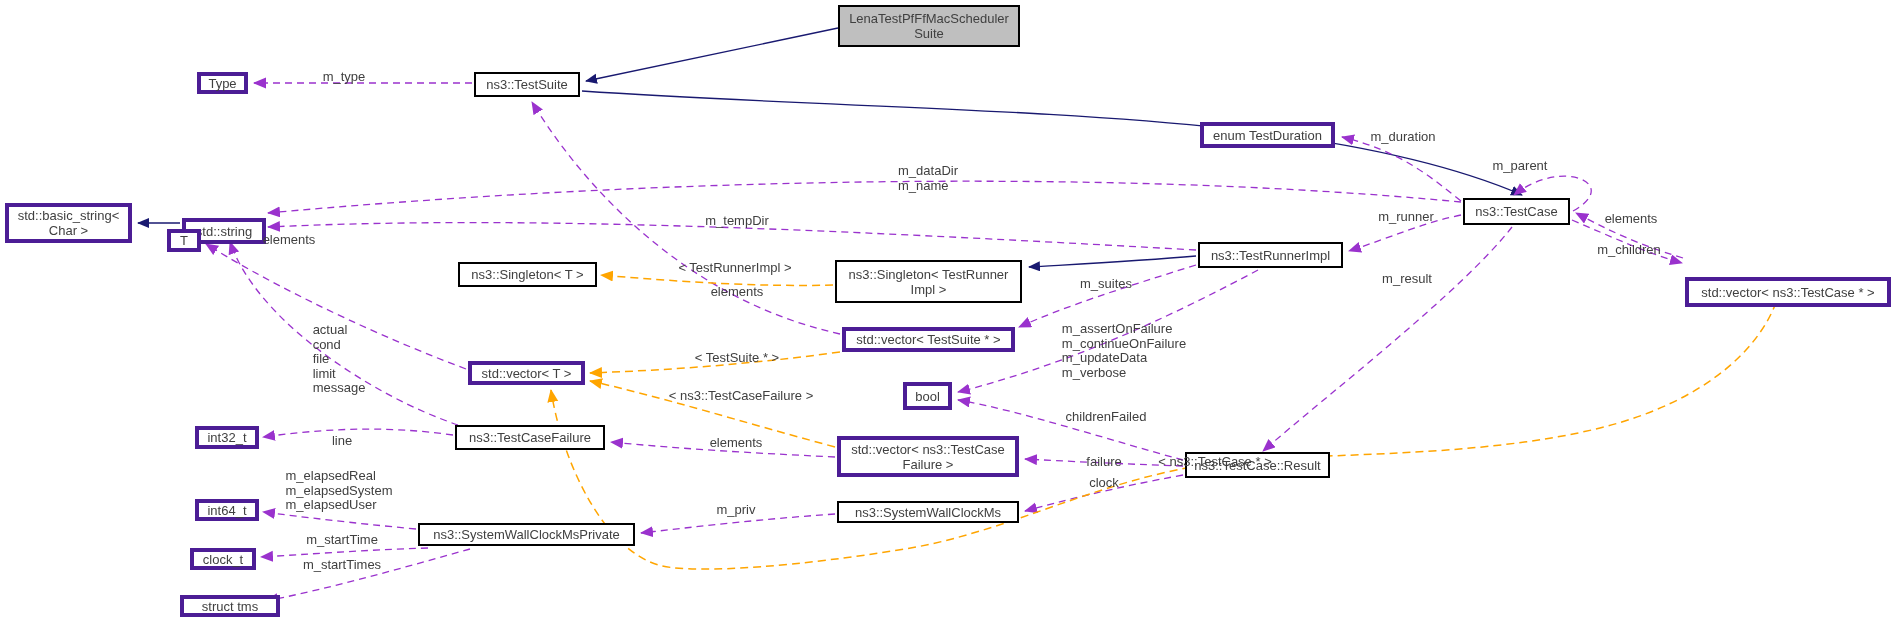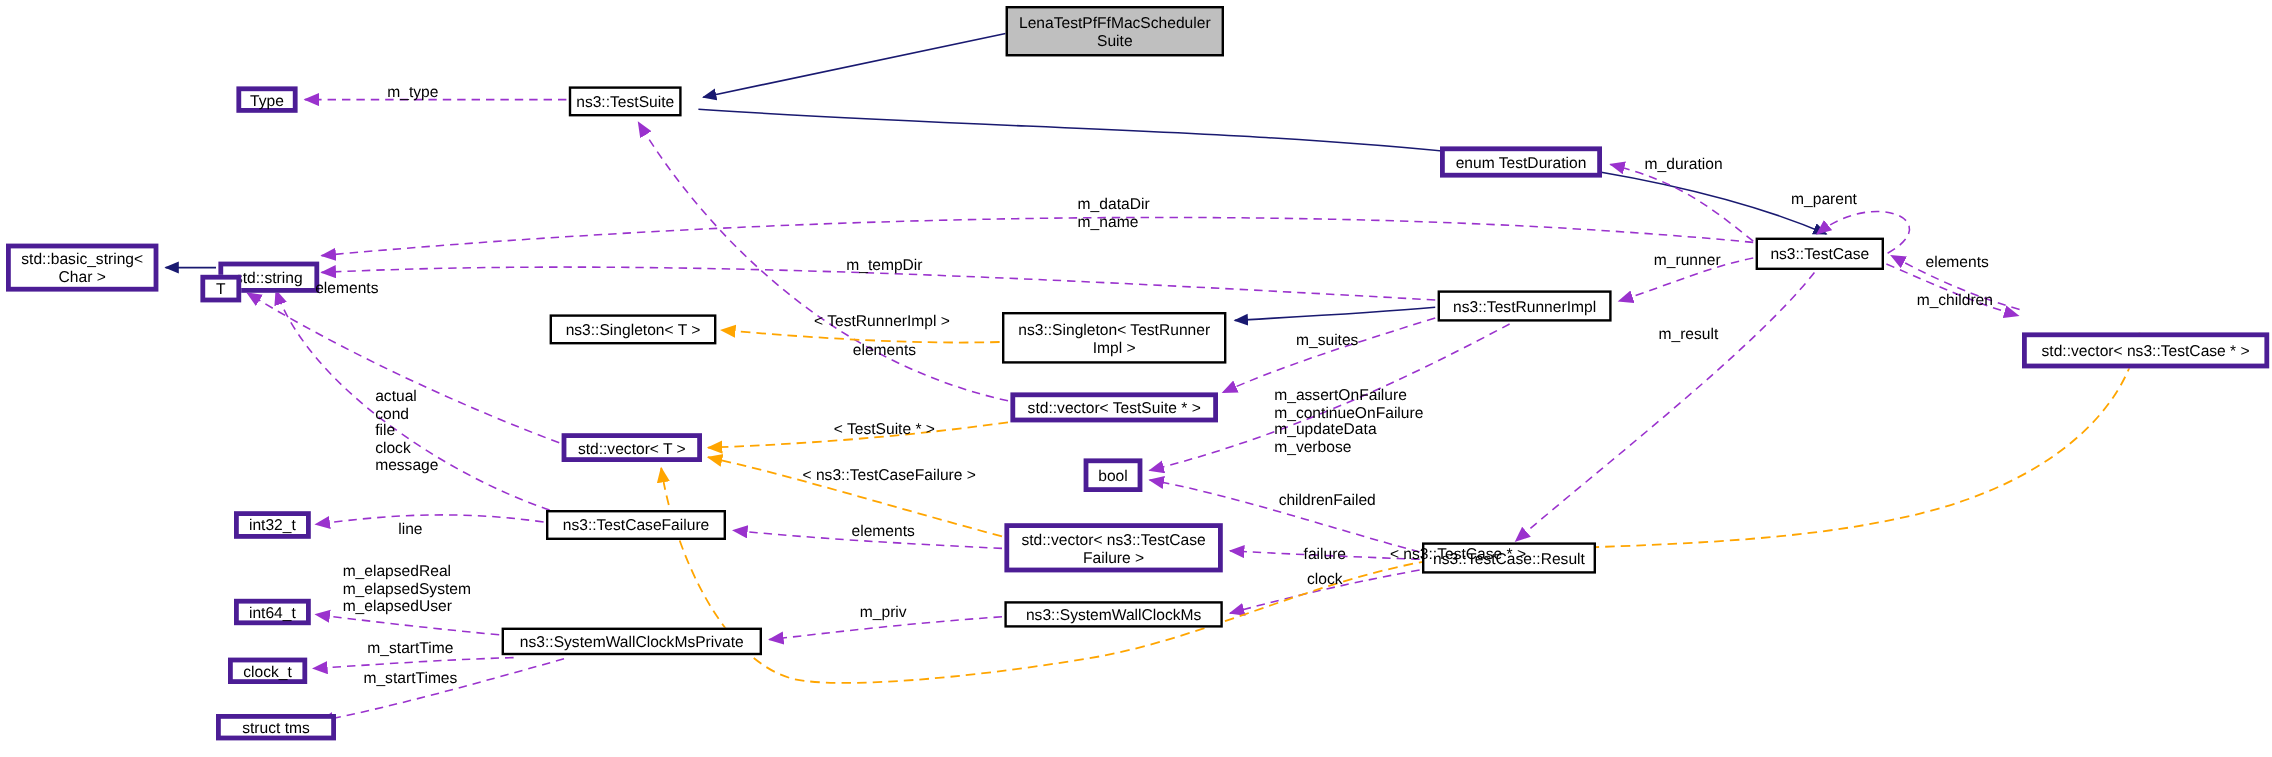--- a/index.html
+++ b/index.html
@@ -1,19 +1,19 @@
 <!DOCTYPE html>
 <html style="--navy: #191970; --purple: #9a32cd; --orange: #ffa500;"><head>
 <meta charset="utf-8">
 <style>
   html,body{margin:0;padding:0;background:#ffffff;}
   #diagram{
     position:relative;width:1893px;height:631px;background:#fff;
     font-family:"Liberation Sans","DejaVu Sans",sans-serif;
-    font-size:13px;color:#000000;overflow:hidden;
+    font-size:13px;color:#404040;overflow:hidden;
   }
   #edge-layer{position:absolute;left:0;top:0;width:1893px;height:631px;}
   .node{
     position:absolute;display:flex;align-items:center;justify-content:center;
     text-align:center;white-space:pre-line;line-height:15px;
     box-sizing:border-box;background:#fff;padding:0 4px;cursor:default;
   }
   .node.class{border:2px solid #000;}
   .node.plain{border:4px solid #4c1d95;}
   .node.main{border:2px solid #000;background:#bfbfbf;}
@@ -74,21 +74,21 @@
     <path class="e-orange" d="M833,285 C762,287 682,282 601,275" marker-end="url(#ah-orange)"></path>
     <path class="e-orange" d="M840,352 C752,364 672,370 590,373" marker-end="url(#ah-orange)"></path>
     <path class="e-orange" d="M835,447 C742,422 662,397 590,381" marker-end="url(#ah-orange)"></path>
     <path class="e-orange" d="M1783,277 C1772,345 1705,402 1600,428 C1470,460 1300,452 1218,463 C1100,478 1010,532 905,549 C800,566 700,574 662,566 C604,552 562,462 551,390" marker-end="url(#ah-orange)"></path>
   </svg>
 
   <div id="nodes-layer">
       <div class="node main" style="left: 838px; top: 5px; width: 182px; height: 42px;">LenaTestPfFfMacScheduler
 Suite</div>
       <div class="node plain" style="left: 197px; top: 72px; width: 51px; height: 22px;">Type</div>
-      <div class="node class" style="left: 474px; top: 72px; width: 94px; height: 25px;">ns3::TestSuite</div>
+      <div class="node class" style="left: 474px; top: 72px; width: 106px; height: 25px;">ns3::TestSuite</div>
       <div class="node plain" style="left: 5px; top: 203px; width: 127px; height: 40px;">std::basic_string&lt;
 Char &gt;</div>
       <div class="node plain" style="left: 182px; top: 218px; width: 84px; height: 26px;">std::string</div>
       <div class="node plain" style="left: 1200px; top: 122px; width: 135px; height: 26px;">enum TestDuration</div>
       <div class="node class" style="left: 1463px; top: 198px; width: 107px; height: 27px;">ns3::TestCase</div>
       <div class="node plain" style="left: 1685px; top: 245px; width: 206px; height: 30px; margin-top: 32px;">std::vector&lt; ns3::TestCase * &gt;</div>
       <div class="node plain" style="left: 167px; top: 229px; width: 34px; height: 23px;">T</div>
       <div class="node class" style="left: 458px; top: 262px; width: 139px; height: 25px;">ns3::Singleton&lt; T &gt;</div>
       <div class="node class" style="left: 835px; top: 260px; width: 187px; height: 43px;">ns3::Singleton&lt; TestRunner
 Impl &gt;</div>
@@ -125,21 +125,21 @@
       <div class="edge-label" style="left: 1106px; top: 351px; margin-left: 18px;">m_assertOnFailure
 m_continueOnFailure
 m_updateData
 m_verbose</div>
       <div class="edge-label" style="left: 1106px; top: 417px;">childrenFailed</div>
       <div class="edge-label" style="left: 741px; top: 396px;">&lt; ns3::TestCaseFailure &gt;</div>
       <div class="edge-label" style="left: 289px; top: 240px;">elements</div>
       <div class="edge-label" style="left: 339px; top: 359px;">actual
 cond
 file
-clock
+limit
 message</div>
       <div class="edge-label" style="left: 342px; top: 417px; margin-top: 24px;">line</div>
       <div class="edge-label" style="left: 736px; top: 443px;">elements</div>
       <div class="edge-label" style="left: 1104px; top: 462px;">failure</div>
       <div class="edge-label" style="left: 1104px; top: 483px;">clock</div>
       <div class="edge-label" style="left: 736px; top: 510px;">m_priv</div>
       <div class="edge-label" style="left: 339px; top: 491px;">m_elapsedReal
 m_elapsedSystem
 m_elapsedUser</div>
       <div class="edge-label" style="left: 342px; top: 540px;">m_startTime</div>

